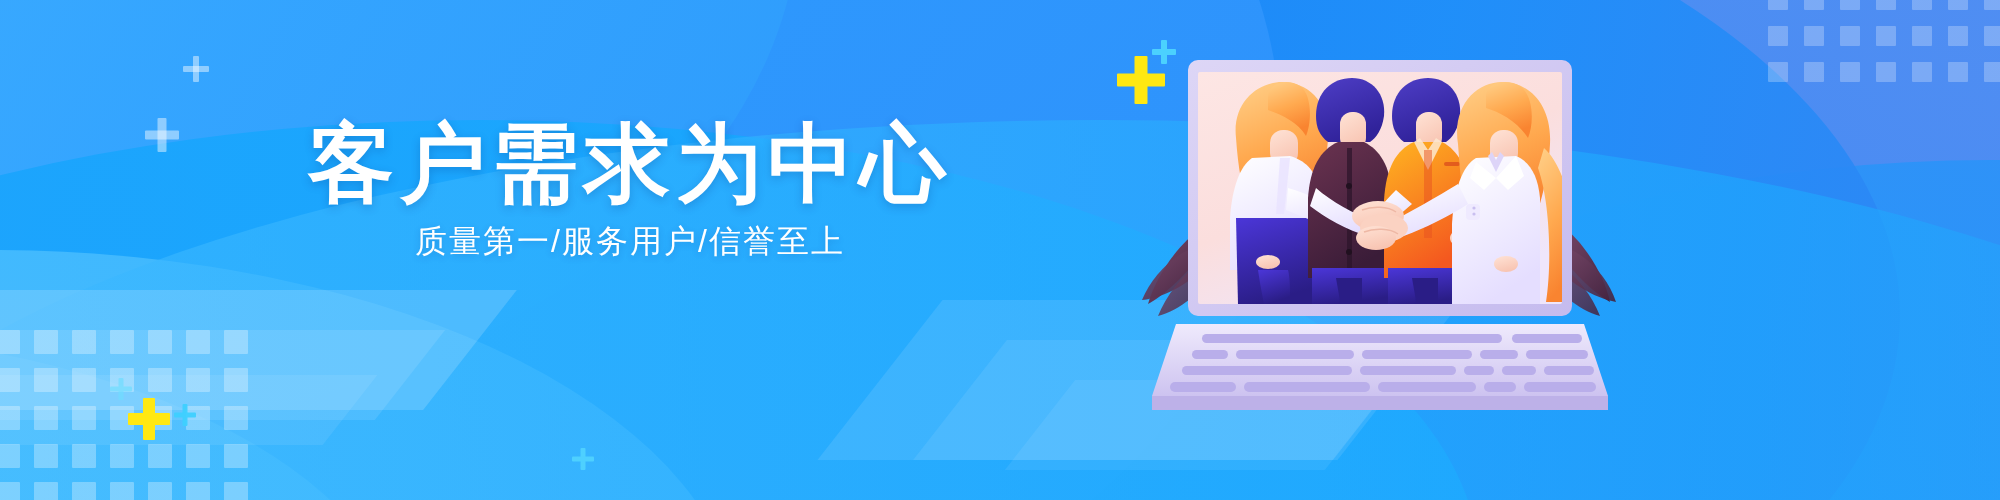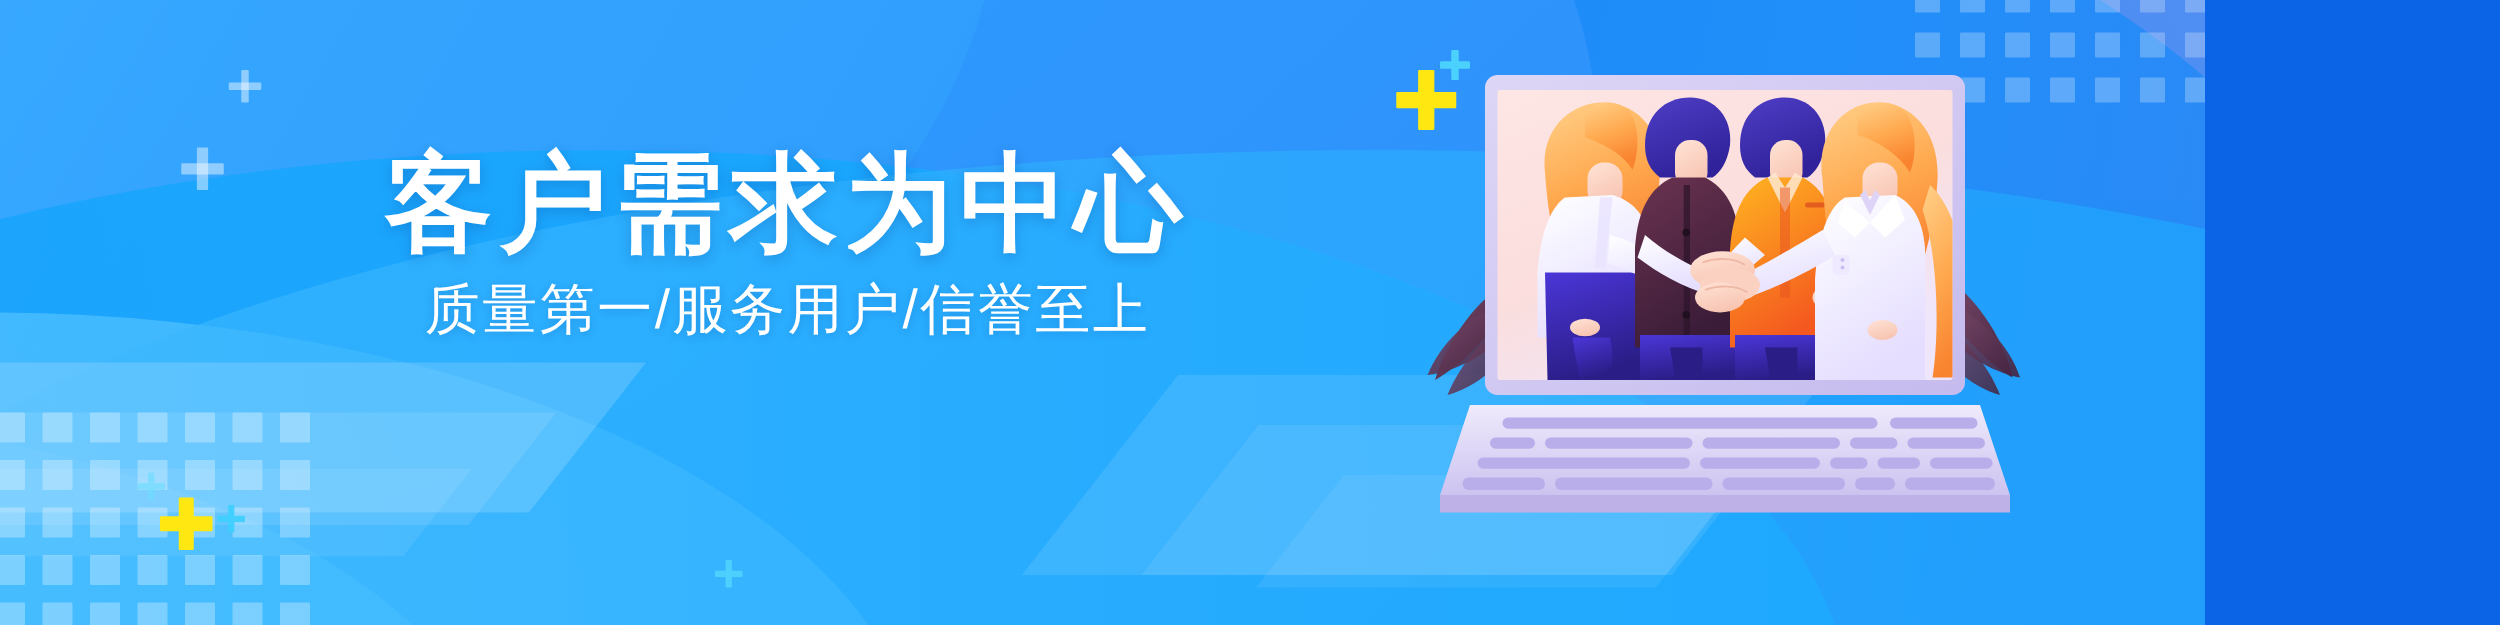--- a/index.html
+++ b/index.html
@@ -1,19 +1,19 @@
 <!DOCTYPE html>
 <html><head>
 <meta charset="utf-8">
 <style>
   html,body{margin:0;padding:0;background:#0b63e5;}
   *{box-sizing:border-box;}
   #banner{
     position:relative;
-    width:1764px;height:500px;
+    width:2000px;height:500px;
     overflow:hidden;
     font-family:"Liberation Sans","DejaVu Sans",sans-serif;
     background:linear-gradient(110deg,#1268f0 0%,#1a7bf5 28%,#1f8df8 52%,#2b9bfb 70%,#3f8cf7 86%,#4d8ef5 100%);
   }
 
   
   .layer{position:absolute;pointer-events:none;}
 
   .wave-a{
     left:-420px;top:-460px;width:1700px;height:1180px;
@@ -127,21 +127,21 @@
     font-size:86px;
     font-weight:bold;
     letter-spacing:6px;
     line-height:1.05;
     white-space:nowrap;
     text-shadow:0 3px 10px rgba(0,40,120,.22);
     margin:0 0 14px 0;
   }
   #subtitle{
     color:#ffffff;
-    font-size:44px;
+    font-size:32px;
     font-weight:500;
     letter-spacing:2px;
     white-space:nowrap;
     line-height:1.2;
     text-shadow:0 2px 7px rgba(0,40,120,.20);
     margin:0;
   }
 
   
   #illustration{

